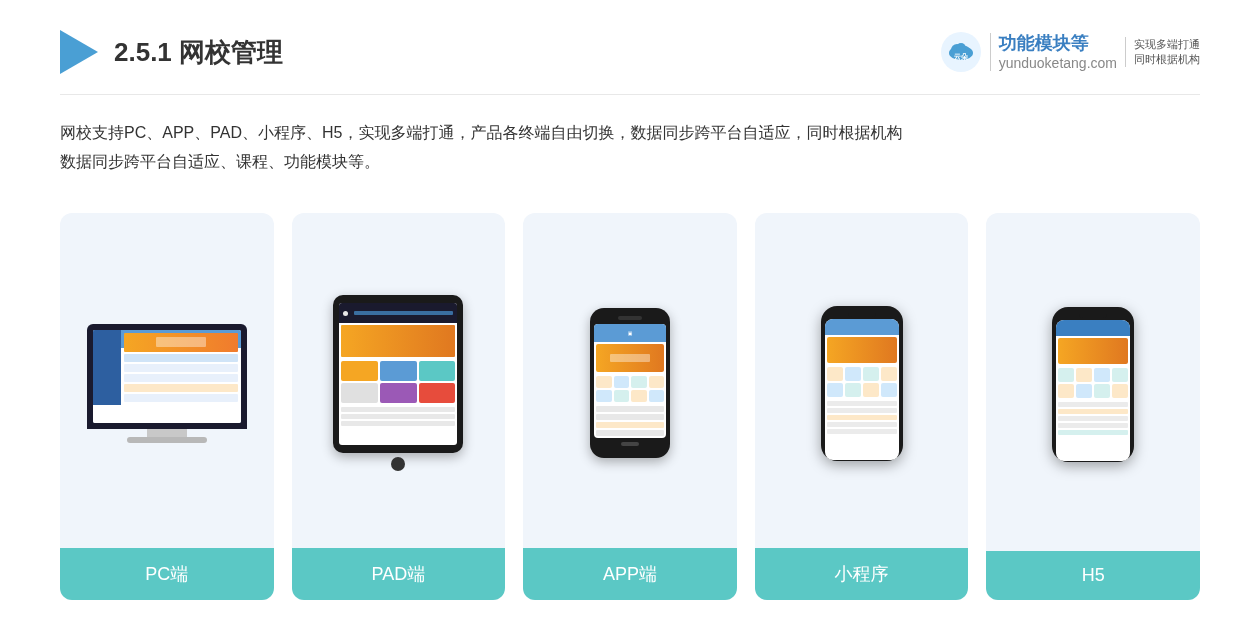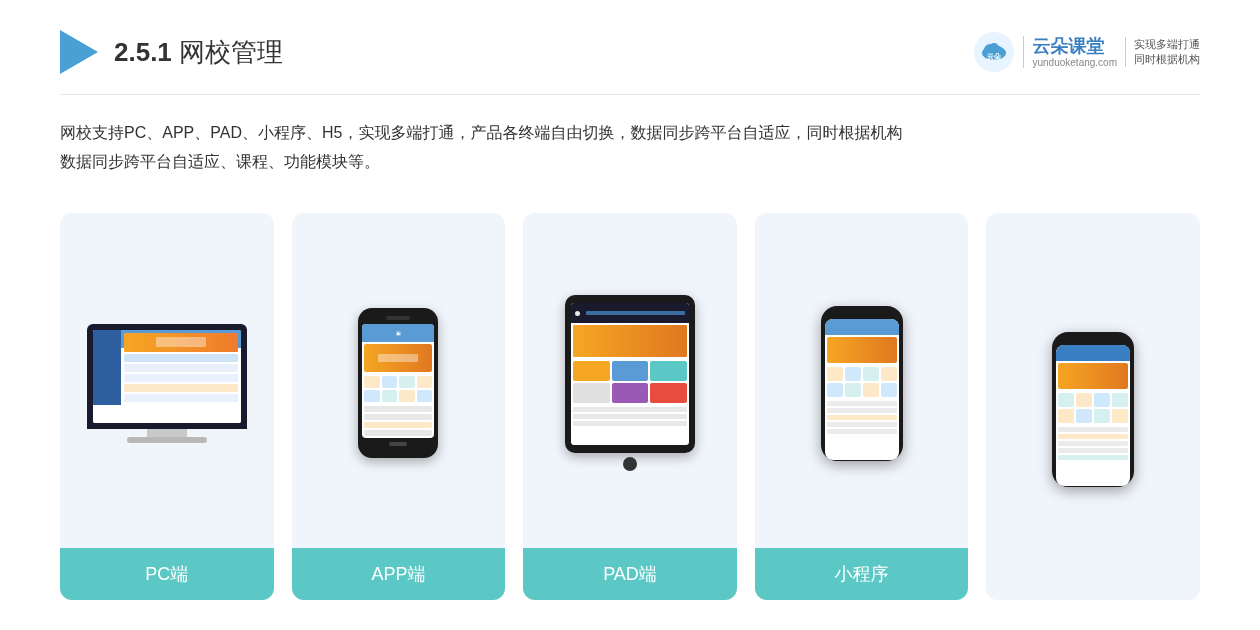--- a/index.html
+++ b/index.html
@@ -79,22 +79,23 @@
     }
 
     .brand-name {
       font-size: 18px;
       color: #3a7fc1;
       font-weight: 700;
       line-height: 1.2;
     }
 
     .brand-url {
-      font-size: 10px;
+      font-size: 14px;
       color: #888;
+      text-align: right;
     }
 
     .brand-slogan {
       font-size: 11px;
       color: #555;
       line-height: 1.4;
       text-align: center;
       border-left: 1px solid #ccc;
       padding-left: 8px;
     }
@@ -474,36 +475,36 @@
   </style>
 </head>
 <body>
 
 <div class="page-wrapper">
 
   <div class="header">
     <div class="header-left">
       <div class="logo-triangle"></div>
       <h1 class="page-title">
-        <span>2.5.1 </span><span style="font-weight:400;">网校管理</span>
+        <span>2.5.1 </span><span style="font-weight:700;">网校管理</span>
       </h1>
     </div>
     <div class="header-right">
       <div class="brand-logo">
 
         <svg class="brand-icon" viewBox="0 0 42 42" xmlns="http://www.w3.org/2000/svg">
           <circle cx="21" cy="21" r="20" fill="#e8f4ff"></circle>
           <ellipse cx="21" cy="22" rx="12" ry="7" fill="#4a9fd4"></ellipse>
           <ellipse cx="17" cy="19" rx="6" ry="6" fill="#4a9fd4"></ellipse>
           <ellipse cx="25" cy="20" rx="5" ry="5" fill="#4a9fd4"></ellipse>
           <ellipse cx="21" cy="17" rx="5" ry="5" fill="#4a9fd4"></ellipse>
           <text x="21" y="28" text-anchor="middle" fill="white" font-size="7" font-weight="bold">云朵</text>
         </svg>
         <div class="brand-text">
-          <span class="brand-name">云朵课堂</span>
+          <span class="brand-name">功能模块等</span>
           <span class="brand-url">yunduoketang.com</span>
         </div>
         <div class="brand-slogan">
           <div>实现多端打通</div>
           <div>同时根据机构</div>
         </div>
       </div>
     </div>
   </div>
 
@@ -540,20 +541,51 @@
           </div>
           <div class="monitor-stand"></div>
           <div class="monitor-base"></div>
         </div>
       </div>
       <div class="card-label-bar">PC端</div>
     </div>
 
     <div class="card">
       <div class="card-image-area">
+        <div class="tablet-wrap">
+          <div class="tablet-body">
+            <div class="tablet-screen">
+              <div class="tablet-screen-top">
+                <div class="tablet-screen-top-dot"></div>
+                <div style="flex:1;height:4px;background:#3a6ea0;border-radius:1px;margin-left:4px;"></div>
+              </div>
+              <div class="tablet-banner"></div>
+              <div class="tablet-grid">
+                <div class="tablet-cell orange"></div>
+                <div class="tablet-cell blue"></div>
+                <div class="tablet-cell green"></div>
+                <div class="tablet-cell gray"></div>
+                <div class="tablet-cell purple"></div>
+                <div class="tablet-cell red"></div>
+              </div>
+              <div class="tablet-rows">
+                <div class="tablet-row"></div>
+                <div class="tablet-row"></div>
+                <div class="tablet-row"></div>
+              </div>
+            </div>
+          </div>
+          <div class="tablet-bottom"></div>
+        </div>
+      </div>
+      <div class="card-label-bar">PAD端</div>
+    </div>
+
+    <div class="card">
+      <div class="card-image-area">
         <div class="phone-wrap">
           <div class="phone-body">
             <div class="phone-speaker"></div>
             <div class="phone-screen">
               <div class="phone-screen-top">
                 <div style="font-size:5px;color:white;">▣</div>
               </div>
               <div class="phone-screen-banner">
                 <div style="width:40px;height:8px;background:rgba(255,255,255,0.4);border-radius:1px;"></div>
               </div>
@@ -572,51 +604,20 @@
                 <div class="phone-row"></div>
                 <div class="phone-row" style="background:#fde8c8;"></div>
                 <div class="phone-row"></div>
               </div>
             </div>
             <div class="phone-home"></div>
           </div>
         </div>
       </div>
       <div class="card-label-bar">APP端</div>
-    </div>
-
-    <div class="card">
-      <div class="card-image-area">
-        <div class="tablet-wrap">
-          <div class="tablet-body">
-            <div class="tablet-screen">
-              <div class="tablet-screen-top">
-                <div class="tablet-screen-top-dot"></div>
-                <div style="flex:1;height:4px;background:#3a6ea0;border-radius:1px;margin-left:4px;"></div>
-              </div>
-              <div class="tablet-banner"></div>
-              <div class="tablet-grid">
-                <div class="tablet-cell orange"></div>
-                <div class="tablet-cell blue"></div>
-                <div class="tablet-cell green"></div>
-                <div class="tablet-cell gray"></div>
-                <div class="tablet-cell purple"></div>
-                <div class="tablet-cell red"></div>
-              </div>
-              <div class="tablet-rows">
-                <div class="tablet-row"></div>
-                <div class="tablet-row"></div>
-                <div class="tablet-row"></div>
-              </div>
-            </div>
-          </div>
-          <div class="tablet-bottom"></div>
-        </div>
-      </div>
-      <div class="card-label-bar">PAD端</div>
     </div>
 
     <div class="card">
       <div class="card-image-area">
         <div class="phone-wrap">
           <div class="phone-body-2">
             <div class="phone-notch"></div>
             <div class="phone-screen-2">
               <div class="screen-mini-top"></div>
               <div class="screen-mini-banner"></div>
@@ -666,16 +667,17 @@
                 <div class="screen-mini-row"></div>
                 <div class="screen-mini-row" style="background:#fde8c8;"></div>
                 <div class="screen-mini-row"></div>
                 <div class="screen-mini-row"></div>
                 <div class="screen-mini-row" style="background:#d5f0ee;"></div>
               </div>
             </div>
           </div>
         </div>
       </div>
+      <div class="card-label-bar">H5</div>
     </div>
 
   </div>
 </div>
 
 </body></html>

